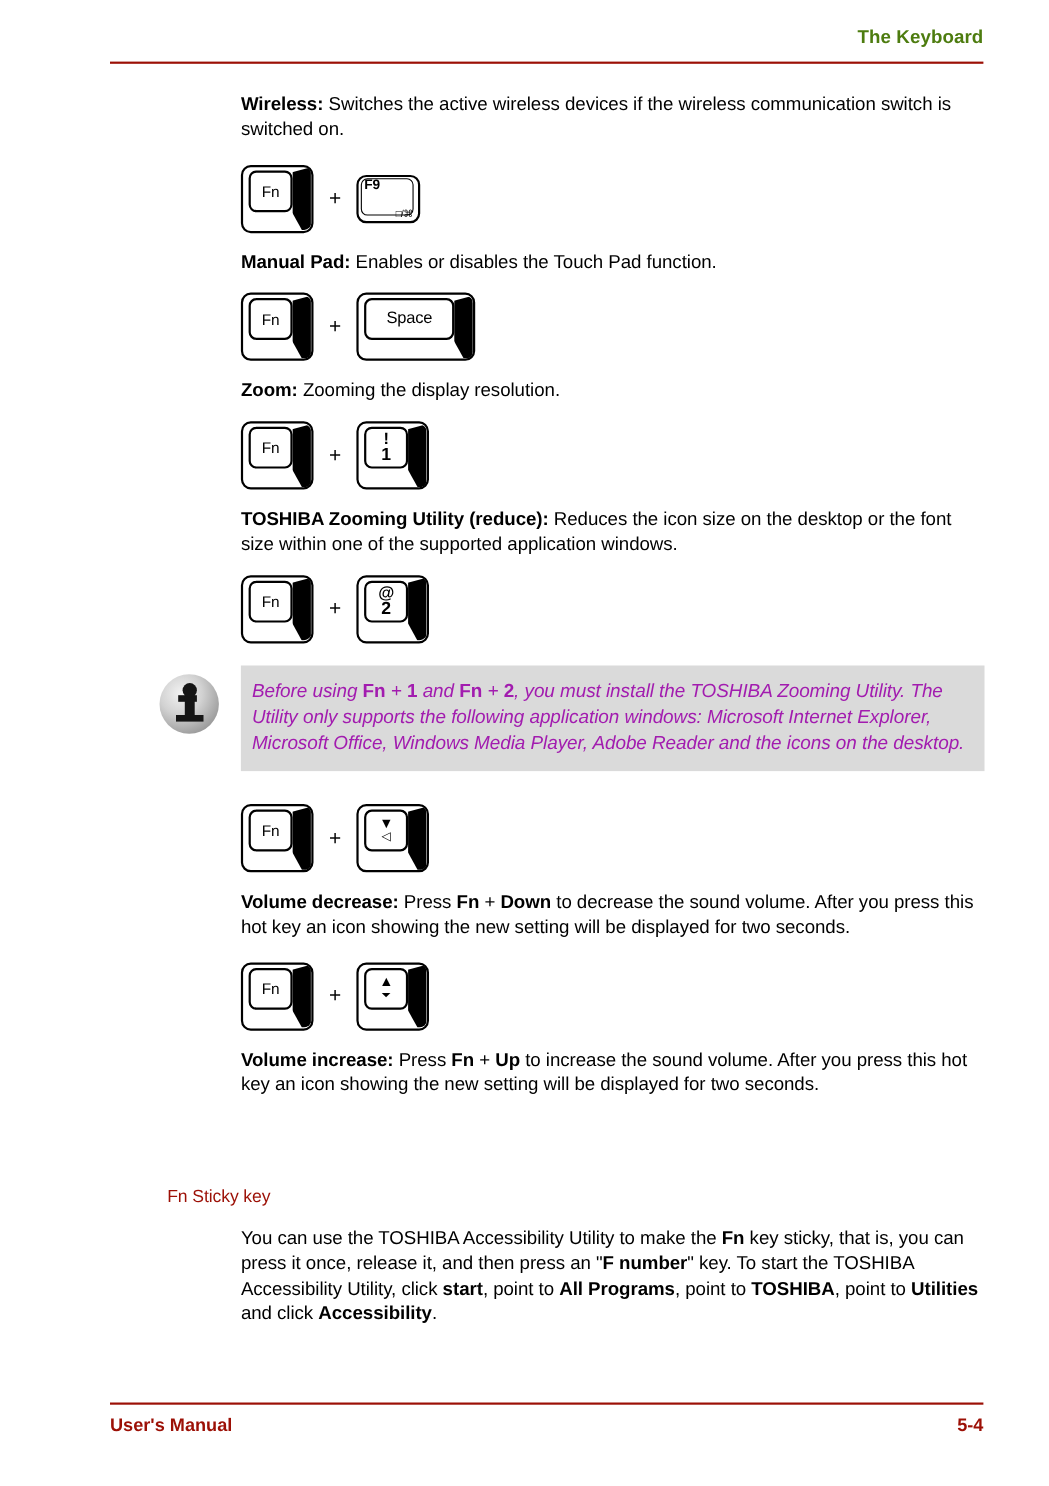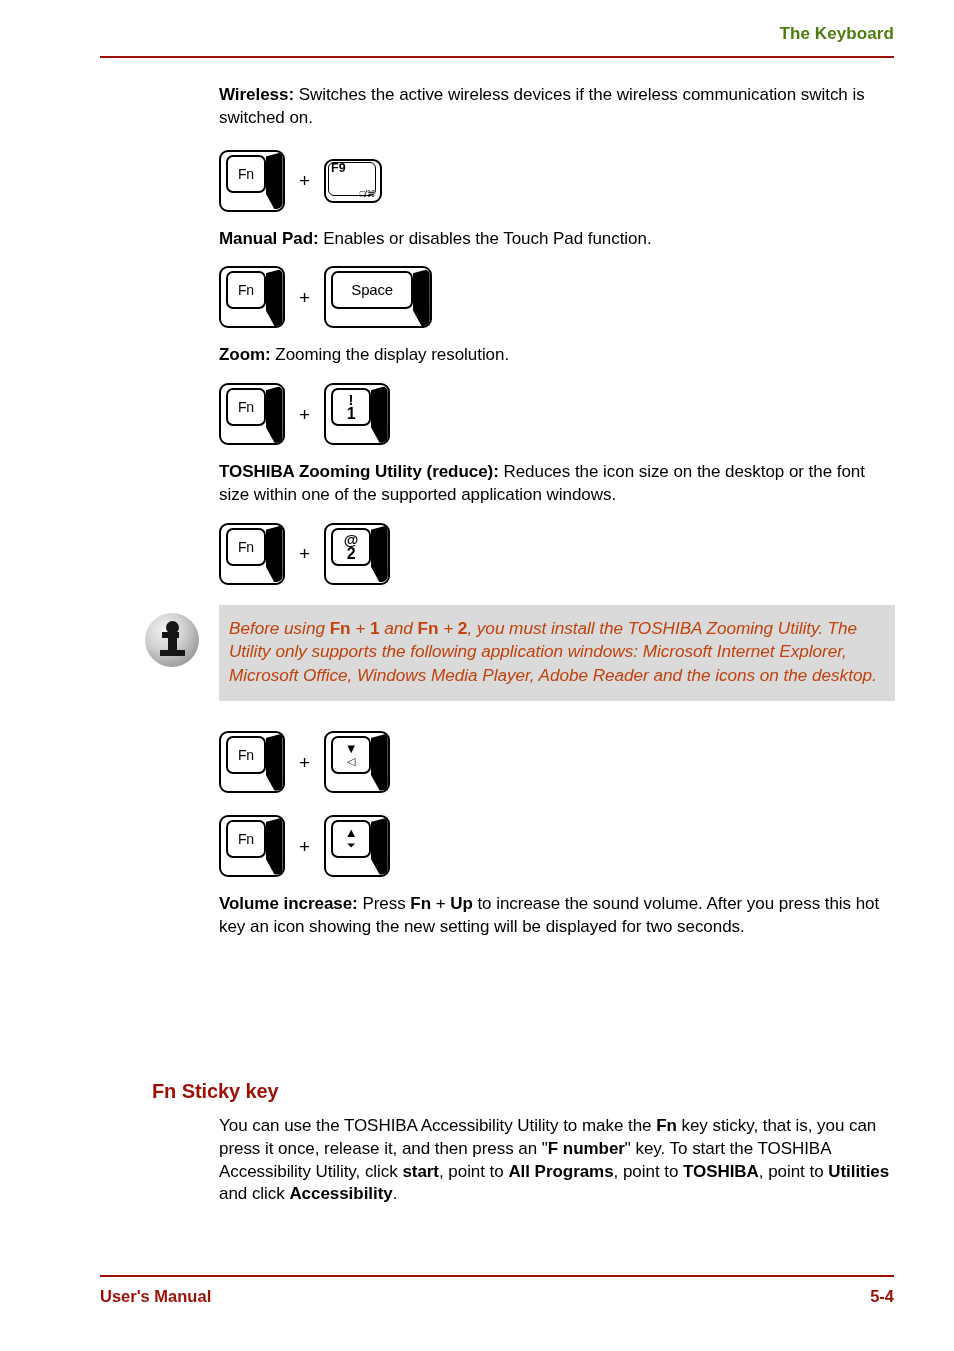--- a/index.html
+++ b/index.html
@@ -231,30 +231,30 @@
   .note-box {
     background: #dadada;
     width: 676px;
     padding: 12px 14px 14px 10px;
     box-sizing: border-box;
   }
   .note-box .ntext {
     font-size: 17.2px;
     line-height: 23.4px;
     font-style: italic;
-    color: #c2410c;
+    color: #a21caf;
     margin: 0;
     letter-spacing: -0.05px;
   }
   .note-box .ntext b { font-weight: bold; font-style: normal; }
 
   
   .section-head {
-    font-size: 20px;
-    font-weight: bold;
+    font-size: 16px;
+    font-weight: normal;
     color: #9c1006;
     margin: 0;
     letter-spacing: -0.1px;
   }
 
   
   .page-footer {
     position: absolute;
     left: 100px;
     bottom: 36px;
@@ -407,20 +407,23 @@
     <div class="key3d">
       <div class="body"></div>
         <div class="bevel"></div>
       <div class="cap stack">
         <span class="tri">▼</span>
         <span class="spk">◁</span>
       </div>
     </div>
   </div>
 
+  <p class="para" style="margin-top:14px;">
+    <b>Volume decrease:</b><span> Press </span><b>Fn</b><span> + </span><b>Down</b><span> to decrease the sound volume. After you press this hot key an icon showing the new setting will be displayed for two seconds.</span>
+  </p>
 
   <div class="combo" style="margin-top:18px;">
     <div class="key3d">
       <div class="body"></div>
         <div class="bevel"></div>
       <div class="cap">
           <span class="lbl">Fn</span>
         </div>
     </div>
     <span class="plus">+</span>

